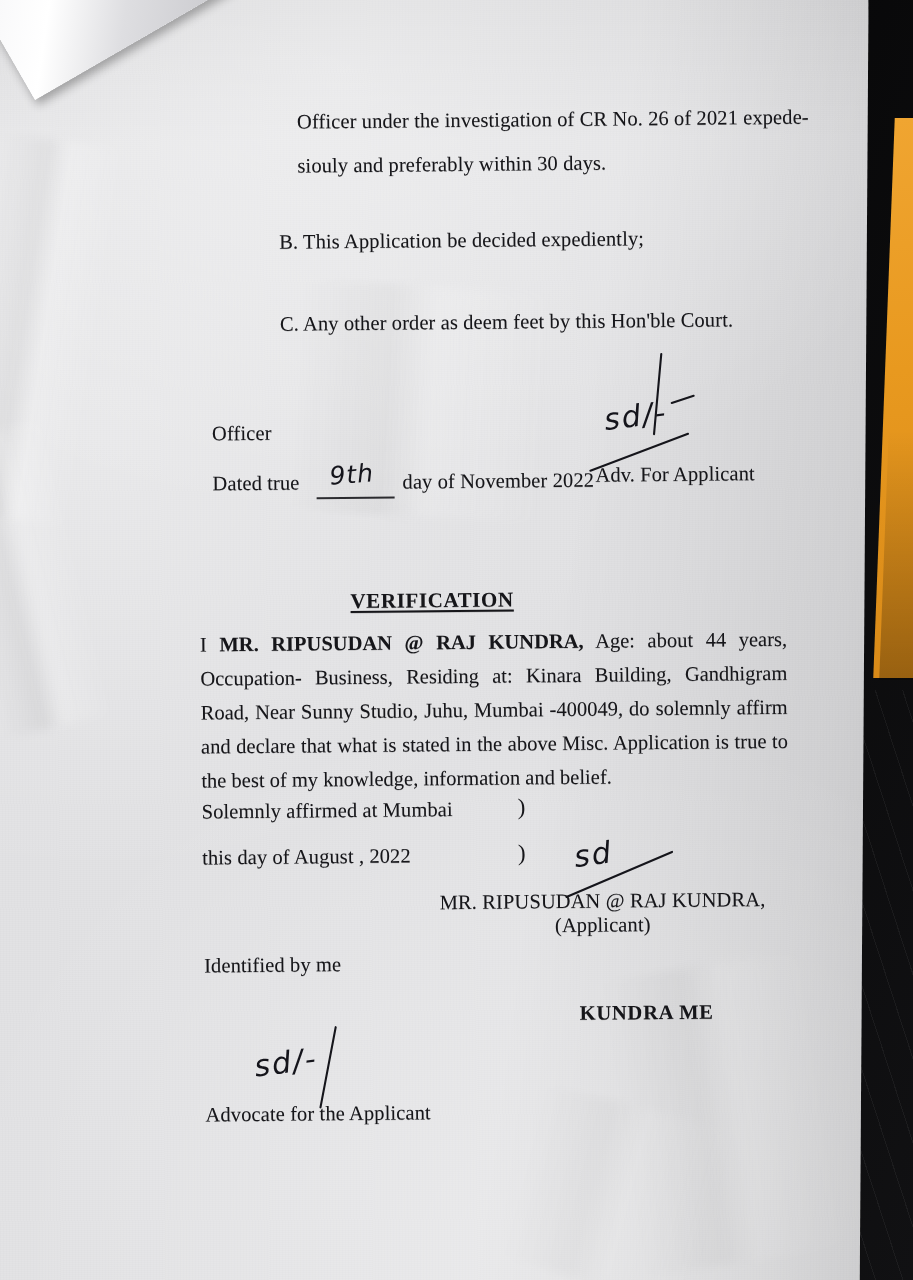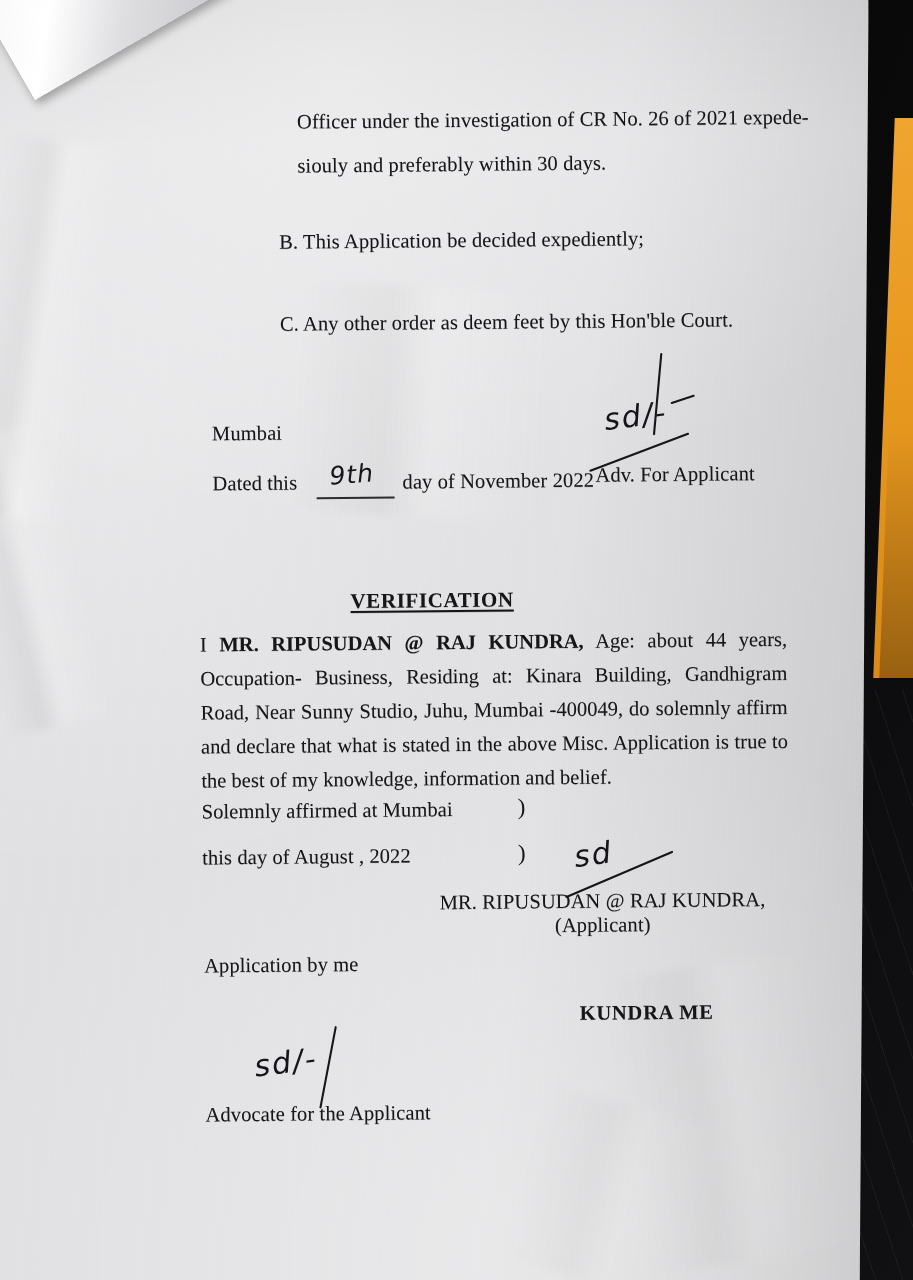--- a/index.html
+++ b/index.html
@@ -229,23 +229,23 @@
   <div class="doc">
 
     <div class="line" style="left:302px; top:108px;">Officer under the investigation of CR No. 26 of 2021 expede-</div>
 
     <div class="line" style="left:302px; top:152px;">siouly and preferably within 30 days.</div>
 
     <div class="line" style="left:283px; top:228px;">B.  This Application be decided expediently;</div>
 
     <div class="line" style="left:283px; top:310px;">C.  Any other order as deem feet by this Hon'ble Court.</div>
 
-    <div class="line" style="left:214px; top:419px;">Mumbai</div>
-
-    <div class="line" style="left:214px; top:469px;">Dated this</div>
+    <div class="line" style="left:214px; top:419px;">Officer</div>
+
+    <div class="line" style="left:214px; top:469px;">Dated true</div>
 
     <div class="rule" style="left:318px; top:496px; width:78px;"></div>
 
     <div class="hand hand-date" style="left:331px; top:459px;">9th</div>
 
     <div class="line" style="left:404px; top:469px;">day of November 2022</div>
 
     <div class="line" style="left:597px; top:464px;">Adv. For Applicant</div>
 
     <div class="hand sig-text" style="left:606px; top:400px;">sd/-</div>
@@ -270,21 +270,21 @@
     <div class="bracket" style="left:516px; top:841px;">)</div>
 
     <div class="hand sig-text" style="left:572px; top:838px;">sd</div>
     <svg class="sig-svg" style="left:560px; top:830px;" width="160" height="80">
       <path d="M4 68 L110 24" stroke="#15151b" stroke-width="2.1" fill="none" stroke-linecap="round"></path>
     </svg>
 
     <div class="line center" style="left:360px; top:890px; width:480px;">MR. RIPUSUDAN @ RAJ KUNDRA,</div>
     <div class="line center" style="left:360px; top:914px; width:480px;">(Applicant)</div>
 
-    <div class="line" style="left:201px; top:951px;">Application by me</div>
+    <div class="line" style="left:201px; top:951px;">Identified by me</div>
 
     <div class="line bold" style="left:576px; top:1002px; letter-spacing:.8px;">KUNDRA ME</div>
 
     <div class="hand sig-text" style="left:250px; top:1043px;">sd/-</div>
     <svg class="sig-svg" style="left:240px; top:1020px;" width="160" height="110">
       <path d="M92 6 L76 86" stroke="#15151b" stroke-width="2.1" fill="none" stroke-linecap="round"></path>
     </svg>
 
     <div class="line" style="left:201px; top:1100px;">Advocate for the Applicant</div>
 

